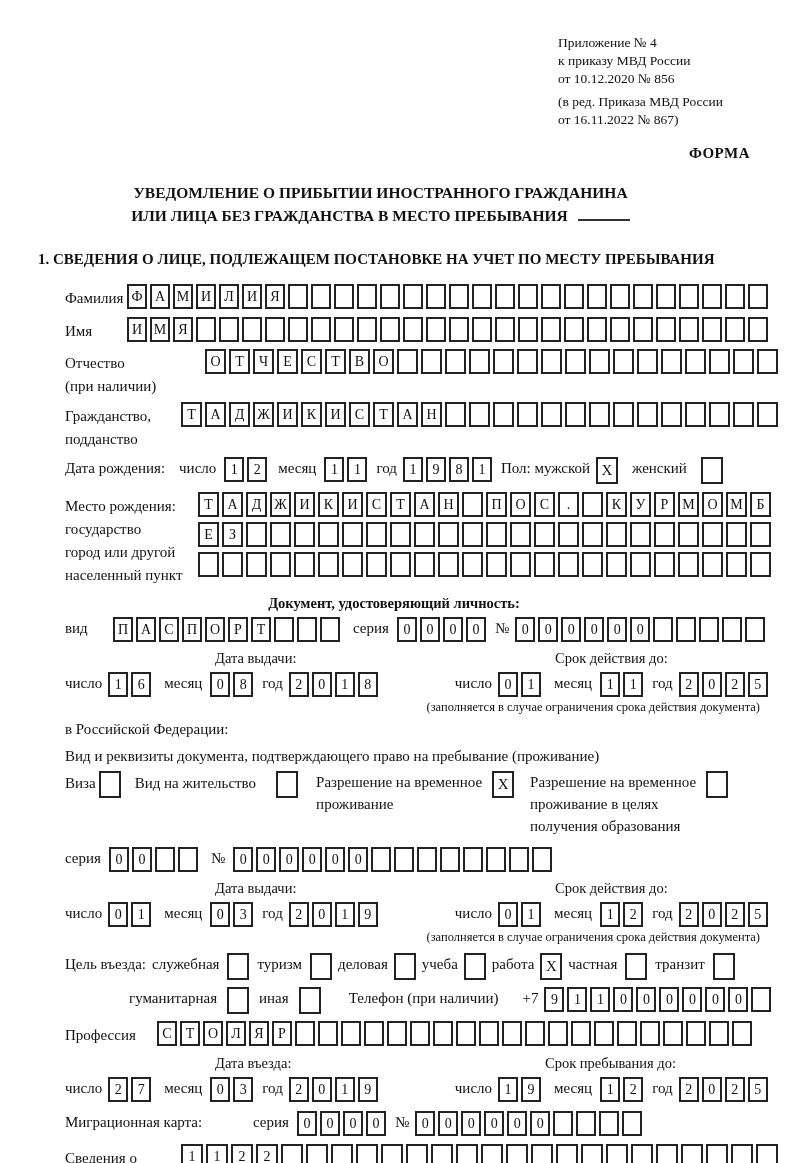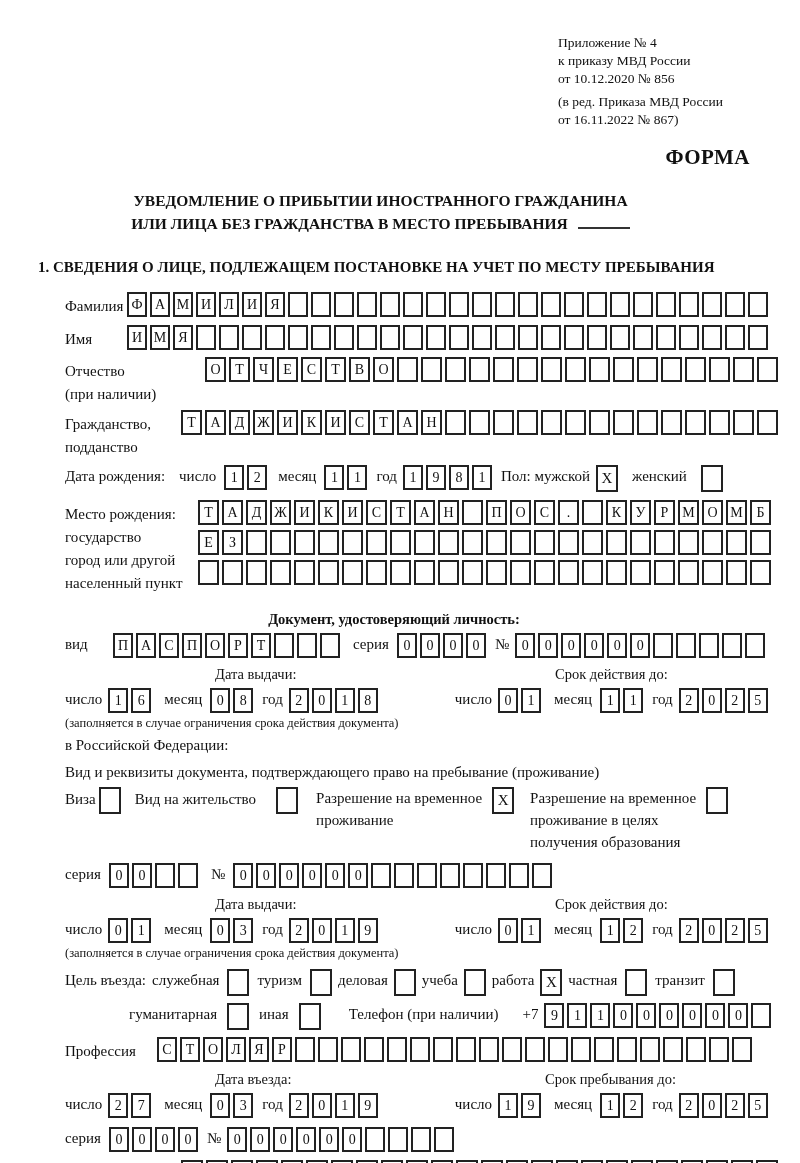--- a/index.html
+++ b/index.html
@@ -4,21 +4,21 @@
 <style>
   html,body{margin:0;padding:0;background:#fff;}
   body{width:800px;height:1163px;overflow:hidden;color:#111;
        font-family:"Liberation Serif", serif;font-size:15px;}
   .page{position:relative;width:788px;height:1163px;box-sizing:border-box;
         padding:34px 0 0 65px;}
 
   
   .appendix{margin-left:493px;font-size:13.5px;line-height:1.34;}
   .appendix .grp2{margin-top:5px;}
-  .forma{margin:16px 38px 0 0;text-align:right;font-weight:bold;font-size:21px;letter-spacing:.5px;}
+  .forma{margin:16px 38px 0 0;text-align:right;font-weight:bold;font-size:15px;letter-spacing:.5px;}
 
   .title{margin:20px 65px 0 -27px;text-align:center;font-weight:bold;font-size:15.5px;line-height:1.45;}
   .blank-line{display:inline-block;width:52px;border-bottom:2px solid #333;margin-left:10px;vertical-align:baseline;}
   .section{margin:24px 0 0 -27px;font-weight:bold;font-size:15px;}
 
   
   .row{display:flex;align-items:flex-start;margin-top:7px;}
   .lbl{flex:0 0 auto;padding-top:3px;line-height:1.5;}
   .lbl div{line-height:23px;}
   .cells{white-space:nowrap;flex:0 0 auto;}
@@ -35,21 +35,21 @@
   .inline-row{display:flex;align-items:flex-start;flex-wrap:nowrap;}
   .inline-row > span.t{padding-top:3px;}
   .ml6{margin-left:6px;} .ml8{margin-left:8px;} .ml10{margin-left:10px;}
   .ml14{margin-left:14px;}
 
   .doc-header{margin:10px 65px 0 0;text-align:center;font-weight:bold;font-size:14.5px;}
 
   .dates-head{position:relative;height:20px;margin-top:8px;font-size:14.5px;}
   .dates-head .dh1{position:absolute;left:150px;}
   .dates-head .dh2{position:absolute;left:490px;}
-  .note-right{margin:3px 28px 0 0;text-align:left;font-size:12.5px;}
+  .note-right{margin:3px 28px 0 0;text-align:right;font-size:12.5px;}
 
   .plain{margin-top:10px;font-size:15px;}
   .permit-row{display:flex;align-items:flex-start;margin-top:6px;}
   .permit-row .stack{text-align:left;line-height:22px;}
 </style>
 </head>
 <body>
 
 <div class="page">
 
@@ -119,21 +119,21 @@
       <div>город или другой</div>
       <div>населенный пункт</div>
     </span>
     <span class="cellcol">
       <span class="cells m"><span class="cell">Т</span><span class="cell">А</span><span class="cell">Д</span><span class="cell">Ж</span><span class="cell">И</span><span class="cell">К</span><span class="cell">И</span><span class="cell">С</span><span class="cell">Т</span><span class="cell">А</span><span class="cell">Н</span><span class="cell"></span><span class="cell">П</span><span class="cell">О</span><span class="cell">С</span><span class="cell">.</span><span class="cell"></span><span class="cell">К</span><span class="cell">У</span><span class="cell">Р</span><span class="cell">М</span><span class="cell">О</span><span class="cell">М</span><span class="cell">Б</span></span>
       <span class="cells m"><span class="cell">Е</span><span class="cell">З</span><span class="cell"></span><span class="cell"></span><span class="cell"></span><span class="cell"></span><span class="cell"></span><span class="cell"></span><span class="cell"></span><span class="cell"></span><span class="cell"></span><span class="cell"></span><span class="cell"></span><span class="cell"></span><span class="cell"></span><span class="cell"></span><span class="cell"></span><span class="cell"></span><span class="cell"></span><span class="cell"></span><span class="cell"></span><span class="cell"></span><span class="cell"></span><span class="cell"></span></span>
       <span class="cells m"><span class="cell"></span><span class="cell"></span><span class="cell"></span><span class="cell"></span><span class="cell"></span><span class="cell"></span><span class="cell"></span><span class="cell"></span><span class="cell"></span><span class="cell"></span><span class="cell"></span><span class="cell"></span><span class="cell"></span><span class="cell"></span><span class="cell"></span><span class="cell"></span><span class="cell"></span><span class="cell"></span><span class="cell"></span><span class="cell"></span><span class="cell"></span><span class="cell"></span><span class="cell"></span><span class="cell"></span></span>
     </span>
   </div>
 
-  <div class="doc-header" style="margin-top:16px">Документ, удостоверяющий личность:</div>
+  <div class="doc-header" style="margin-top:8px">Документ, удостоверяющий личность:</div>
 
   <div class="inline-row" style="margin-top:5px">
     <span class="t" style="width:48px">вид</span>
     <span class="cells"><span class="cell">П</span><span class="cell">А</span><span class="cell">С</span><span class="cell">П</span><span class="cell">О</span><span class="cell">Р</span><span class="cell">Т</span><span class="cell"></span><span class="cell"></span><span class="cell"></span></span>
     <span class="t ml10">серия</span>
     <span class="cells ml8"><span class="cell">0</span><span class="cell">0</span><span class="cell">0</span><span class="cell">0</span></span>
     <span class="t ml6">№</span>
     <span class="cells ml6"><span class="cell">0</span><span class="cell">0</span><span class="cell">0</span><span class="cell">0</span><span class="cell">0</span><span class="cell">0</span><span class="cell"></span><span class="cell"></span><span class="cell"></span><span class="cell"></span><span class="cell"></span></span>
   </div>
 
@@ -251,20 +251,21 @@
     <span class="cells ml6"><span class="cell">2</span><span class="cell">0</span><span class="cell">1</span><span class="cell">9</span></span>
     <span class="t" style="margin-left:74px">число</span>
     <span class="cells ml6"><span class="cell">1</span><span class="cell">9</span></span>
     <span class="t ml10">месяц</span>
     <span class="cells ml8"><span class="cell">1</span><span class="cell">2</span></span>
     <span class="t ml6">год</span>
     <span class="cells ml6"><span class="cell">2</span><span class="cell">0</span><span class="cell">2</span><span class="cell">5</span></span>
   </div>
 
   <div class="inline-row" style="margin-top:9px">
+    <span class="t" style="width:188px">Миграционная карта:</span>
     <span class="t">серия</span>
     <span class="cells ml8"><span class="cell">0</span><span class="cell">0</span><span class="cell">0</span><span class="cell">0</span></span>
     <span class="t ml6">№</span>
     <span class="cells ml6"><span class="cell">0</span><span class="cell">0</span><span class="cell">0</span><span class="cell">0</span><span class="cell">0</span><span class="cell">0</span><span class="cell"></span><span class="cell"></span><span class="cell"></span><span class="cell"></span></span>
   </div>
 
   <div class="row" style="margin-top:8px">
     <span class="lbl" style="width:116px">
       <div>Сведения о</div>
 

